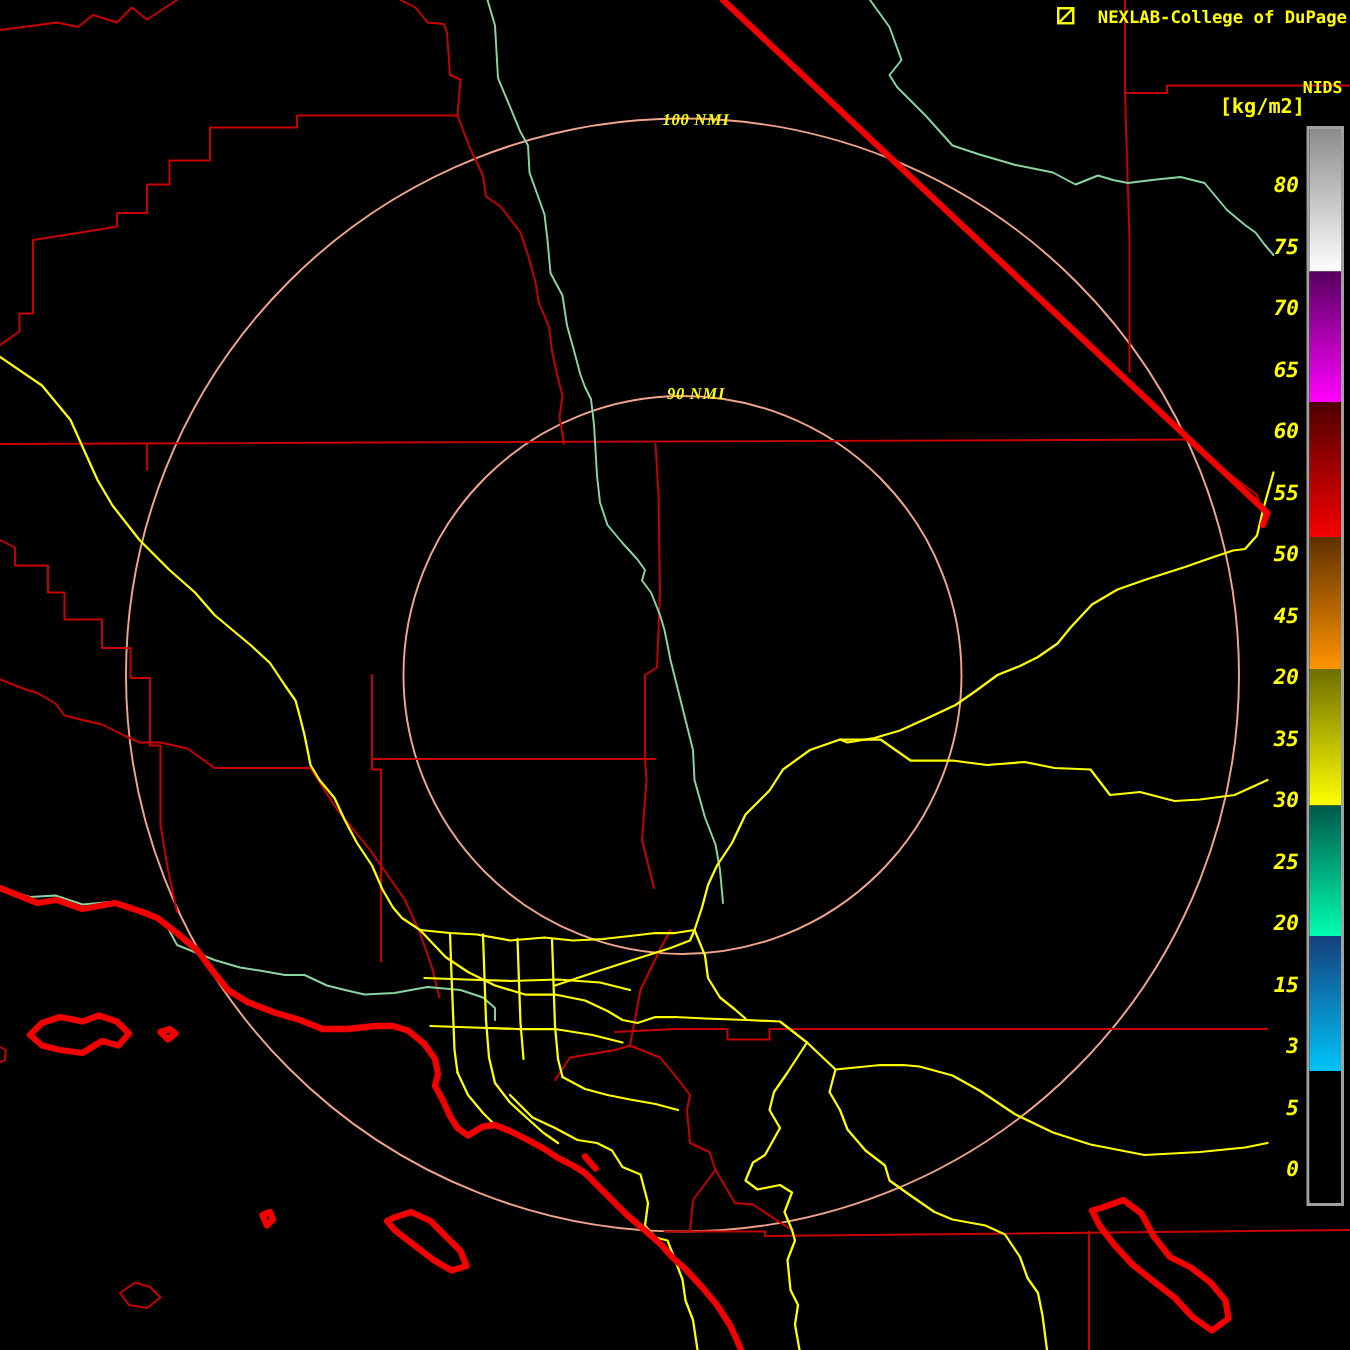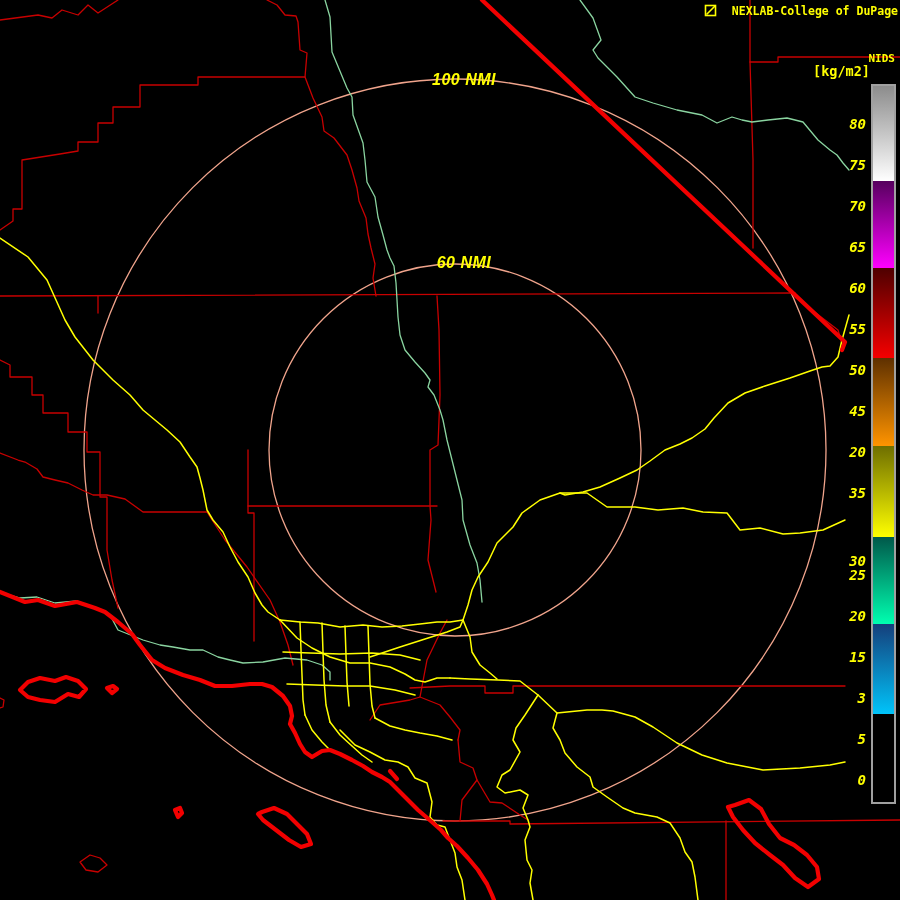--- a/index.html
+++ b/index.html
@@ -18,22 +18,22 @@
   .ylabel{color:var(--label-yellow,#ff0);padding-left:28px;}
   .hdr{
     position:absolute;top:4px;right:2px;display:flex;align-items:center;gap:4px;
     font-size:11.5px;font-weight:bold;letter-spacing:0;
   }
   .hdr .logo{display:block;}
   .nids{position:absolute;top:52px;right:5px;font-size:11px;font-weight:bold;}
   .units{position:absolute;top:63px;right:30px;font-size:13.5px;font-weight:bold;}
   .ringlab{
     position:absolute;transform:translate(-50%,-50%);
-    font-family:Liberation Sans, sans-serif;
-    font-style:italic;font-weight:bold;font-size:16px;letter-spacing:.5px;white-space:nowrap;text-align:right;
+    font-family:Liberation Serif, serif;
+    font-style:italic;font-weight:bold;font-size:11px;letter-spacing:.5px;white-space:nowrap;text-align:right;
   }
   .caption{
     position:absolute;left:160px;top:881px;font-size:15px;letter-spacing:0;
     color:var(--caption-white,#f2f2f2);white-space:pre;
   }
   .cbar{
     position:absolute;left:871px;top:84px;width:25px;height:720px;
     box-sizing:border-box;border:2px solid var(--cbar-border,#a0a0a0);background:#000;
   }
   .cbar-inner{position:absolute;inset:0;}
@@ -114,21 +114,21 @@
       <path d="M390,771 L397,779"></path>
       <path d="M20,690 L28,682 L40,678 L55,681 L66,677 L78,681 L86,689 L79,697 L68,694 L55,702 L40,700 L28,697 Z"></path>
       <path d="M107,688 L113,686 L117,689 L112,693 Z"></path>
       <path d="M262,812 L274,808 L287,814 L297,824 L307,834 L311,844 L301,847 L289,840 L276,830 L263,820 L258,814 Z"></path>
       <path d="M175,810 L180,808 L182,813 L178,817 Z"></path>
       <path d="M735,805 L749,800 L761,809 L769,824 L780,838 L794,845 L807,855 L817,867 L819,879 L808,887 L795,878 L783,865 L770,855 L755,843 L743,830 L733,817 L728,807 Z"></path>
     </g>
   </svg>
 
   <div class="ringlab ylabel" style="left:450px;top:80px;">100 NMI</div>
-  <div class="ringlab ylabel" style="left:450px;top:263px;">60 NMI</div>
+  <div class="ringlab ylabel" style="left:450px;top:263px;">90 NMI</div>
 
   <div class="hdr ylabel">
     <span>NEXLAB-College of DuPage</span>
     <svg class="logo" width="13" height="13" viewBox="0 0 13 13">
       <rect x="1.5" y="1.5" width="10" height="10" fill="none" stroke="#FFFF00" stroke-width="1.6"></rect>
       <path d="M11.5,1.5 L2.5,10.5" fill="none" stroke="#FFFF00" stroke-width="1.6"></path>
     </svg>
   </div>
 
   <div class="nids ylabel">NIDS</div>
@@ -150,21 +150,21 @@
       <div class="cb-tick ylabel" style="top: 115px;">80</div>
       <div class="cb-tick ylabel" style="top: 156px;">75</div>
       <div class="cb-tick ylabel" style="top: 197px;">70</div>
       <div class="cb-tick ylabel" style="top: 238px;">65</div>
       <div class="cb-tick ylabel" style="top: 279px;">60</div>
       <div class="cb-tick ylabel" style="top: 320px;">55</div>
       <div class="cb-tick ylabel" style="top: 361px;">50</div>
       <div class="cb-tick ylabel" style="top: 402px;">45</div>
       <div class="cb-tick ylabel" style="top: 443px;">20</div>
       <div class="cb-tick ylabel" style="top: 484px;">35</div>
-      <div class="cb-tick ylabel" style="top: 525px; margin-top: 27px;">30</div>
+      <div class="cb-tick ylabel" style="top: 525px;">30</div>
       <div class="cb-tick ylabel" style="top: 566px;">25</div>
       <div class="cb-tick ylabel" style="top: 607px;">20</div>
       <div class="cb-tick ylabel" style="top: 648px;">15</div>
       <div class="cb-tick ylabel" style="top: 689px;">3</div>
       <div class="cb-tick ylabel" style="top: 730px;">5</div>
       <div class="cb-tick ylabel" style="top: 771px;">0</div>
     </div>
 
 
 </div>

